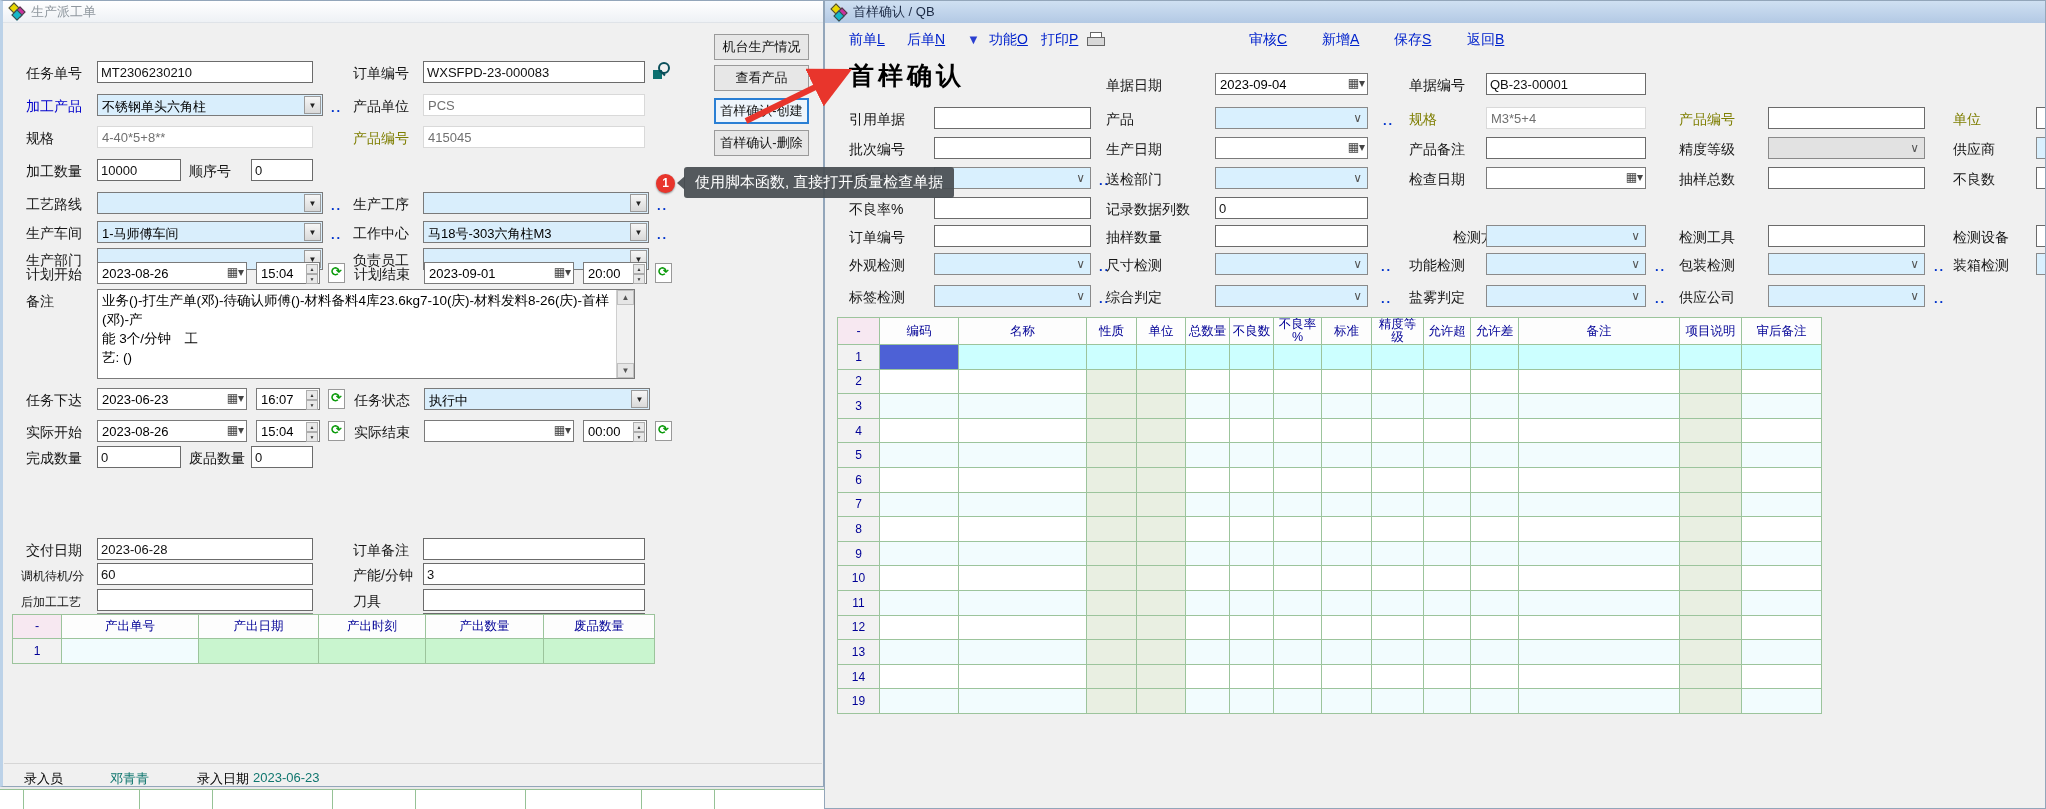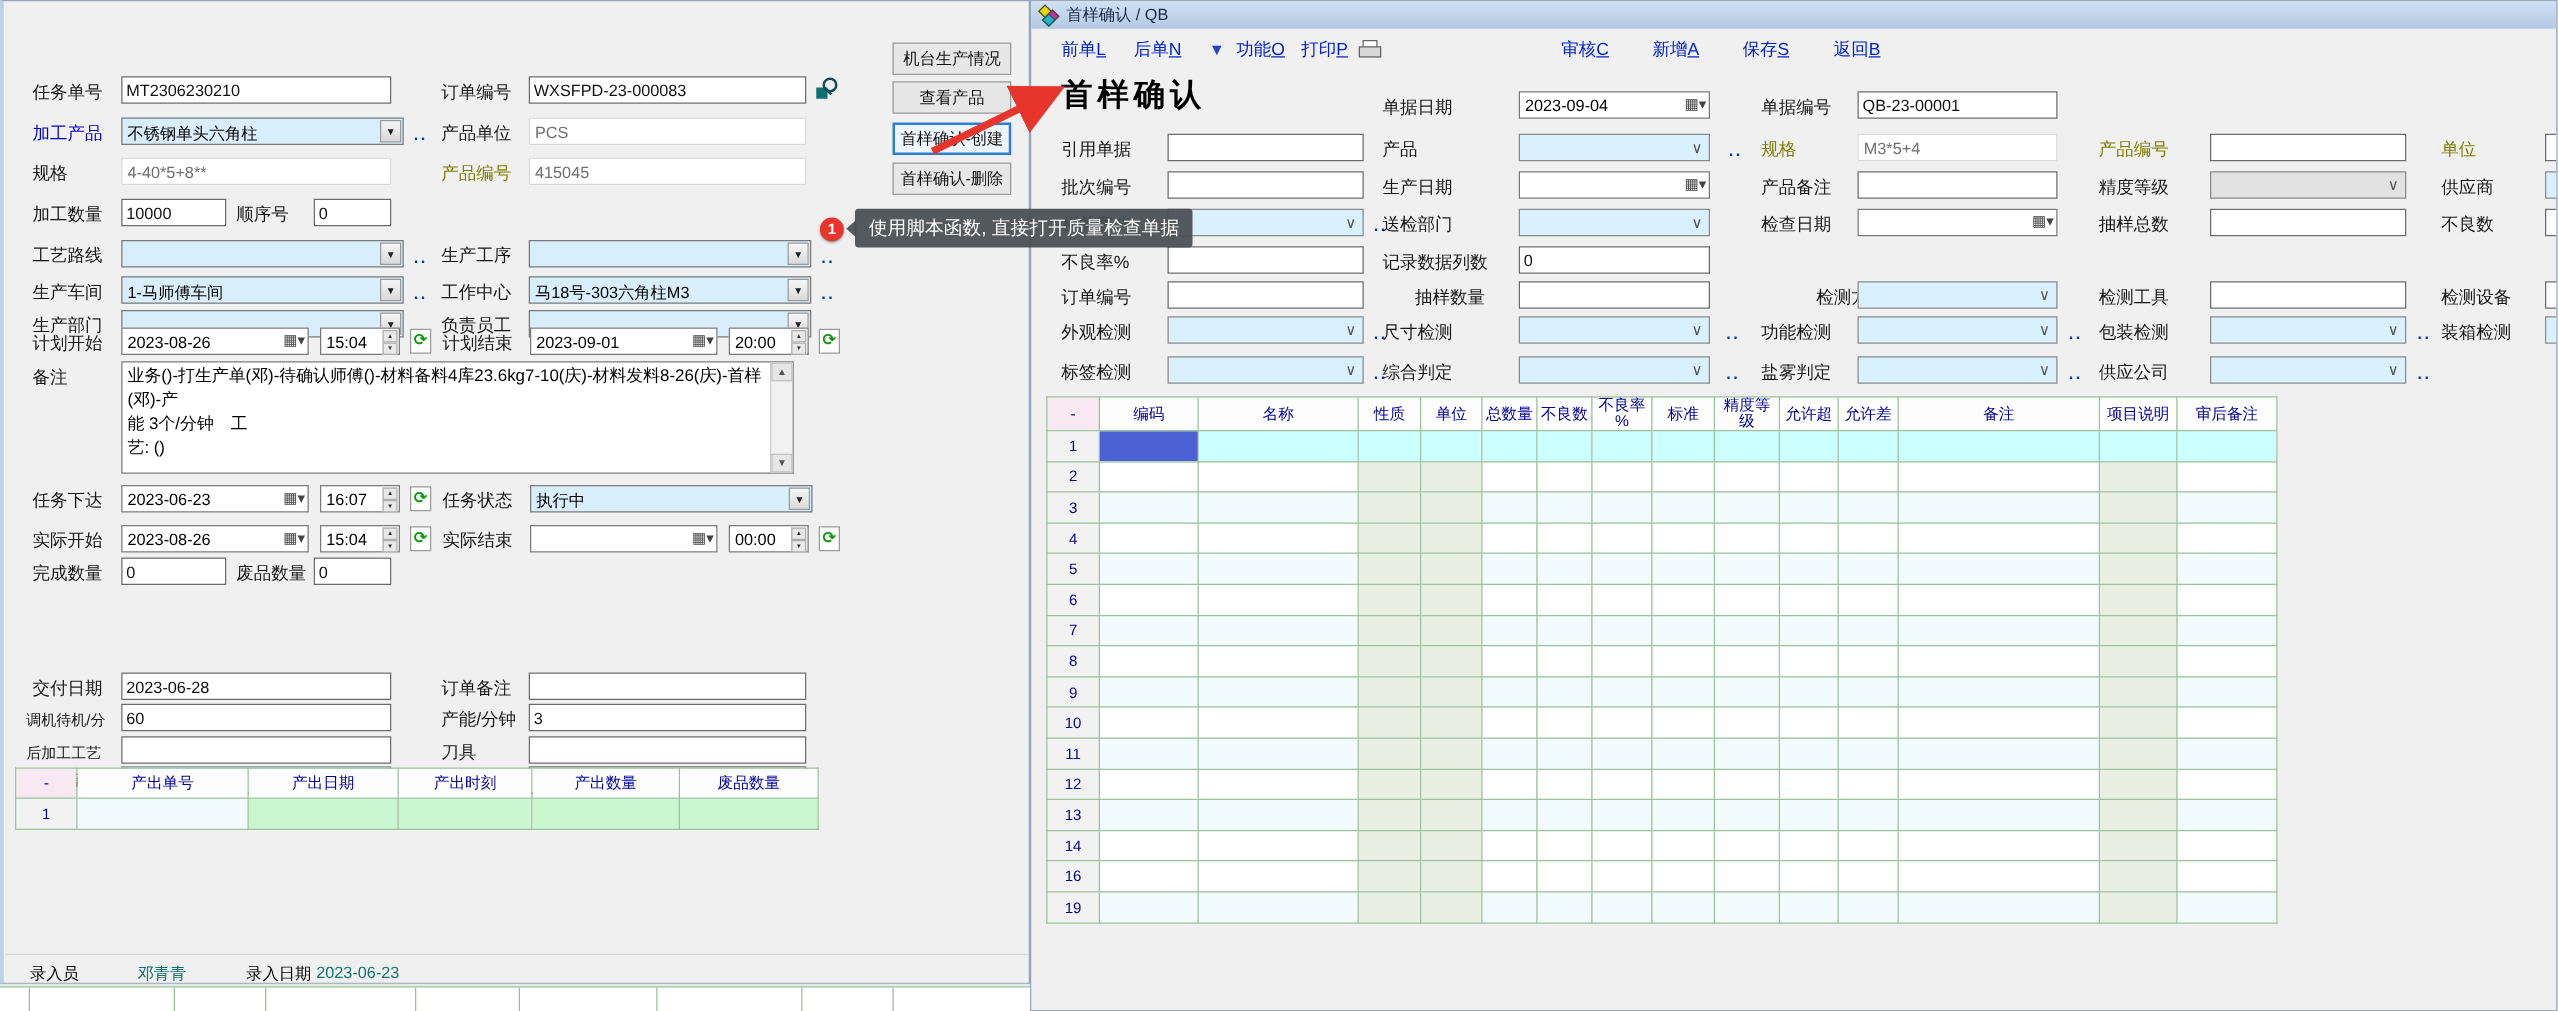--- a/index.html
+++ b/index.html
@@ -63,20 +63,28 @@
   .strip i{position:absolute;top:0;bottom:0;width:1px;background:#96c296}
   .badge{position:absolute;width:19px;height:19px;border-radius:50%;background:#e8352c;color:#fff;font-size:12px;font-weight:bold;text-align:center;line-height:19px;box-shadow:0 1px 2px rgba(0,0,0,.45);z-index:50}
   .tip{position:absolute;background:rgba(72,77,82,.93);color:#fff;font-size:15px;padding:6px 11px;border-radius:3px;white-space:nowrap;z-index:50}
   .tip:before{content:"";position:absolute;left:-7px;top:9px;border:7px solid transparent;border-right:8px solid rgba(72,77,82,.93);border-left:0}
   #arrow{position:absolute;left:0;top:0;z-index:60;pointer-events:none}
 </style>
 </head>
 <body>
 
 <div class="win" id="win-left" style="left:0;top:0;width:824px;height:787px;border-left:3px solid #bcd2e8;">
+  <div class="tbar lt">
+    <span class="dico">
+        <i class="y"></i>
+        <i class="m"></i>
+        <i class="c"></i>
+      </span>
+    <span>生产派工单</span>
+  </div>
   <div id="left-form" style="position:absolute;left:0;top:22px;right:0;bottom:0;">
       <span class="lbl" style="left: 23px; top: 42px;">任务单号</span>
       <input class="txt" value="MT2306230210" style="left: 94px; top: 38px; width: 216px; height: 22px;">
       <span class="lbl" style="left: 350px; top: 42px;">订单编号</span>
       <input class="txt" value="WXSFPD-23-000083" style="left: 420px; top: 38px; width: 222px; height: 22px;">
       <span class="srch" style="left: 650px; top: 39px;">
         <i class="sq" style="position: absolute; left: 0px; bottom: 1px; width: 9px; height: 9px; background: rgb(13, 112, 112);"></i>
         <i class="cir" style="position: absolute; right: 2px; top: 0px; width: 8px; height: 8px; border: 2px solid rgb(10, 79, 90); border-radius: 50%;"></i>
         <i class="hnd" style="position: absolute; left: 6px; top: 10px; width: 7px; height: 2px; background: rgb(10, 79, 90); transform: rotate(45deg);"></i>
       </span>
@@ -373,21 +381,21 @@
       <span class="lbl" style="left: 854px; top: 170px;">抽样总数</span>
       <input class="txt" value="" style="left: 943px; top: 166px; width: 157px; height: 22px;">
       <span class="lbl" style="left: 1128px; top: 170px;">不良数</span>
       <input class="txt" value="" style="left: 1211px; top: 166px; width: 80px; height: 22px;">
       <span class="lbl" style="left: 24px; top: 200px;">不良率%</span>
       <input class="txt" value="" style="left: 109px; top: 196px; width: 157px; height: 22px;">
       <span class="lbl" style="left: 281px; top: 200px;">记录数据列数</span>
       <input class="txt" value="0" style="left: 390px; top: 196px; width: 153px; height: 22px;">
       <span class="lbl" style="left: 24px; top: 228px;">订单编号</span>
       <input class="txt" value="" style="left: 109px; top: 224px; width: 157px; height: 22px;">
-      <span class="lbl" style="left: 281px; top: 228px; margin-left: 26px;">抽样数量</span>
+      <span class="lbl" style="left: 281px; top: 228px;">抽样数量</span>
       <input class="txt" value="" style="left: 390px; top: 224px; width: 153px; height: 22px;">
       <span class="lbl" style="left: 584px; top: 228px; margin-left: 44px;">检测方法</span>
       <div class="cbf" style="left: 661px; top: 224px; width: 160px; height: 22px;">
         <span class="v"></span>
         <span class="ch">∨</span>
       </div>
       <span class="lbl" style="left: 854px; top: 228px;">检测工具</span>
       <input class="txt" value="" style="left: 943px; top: 224px; width: 157px; height: 22px;">
       <span class="lbl" style="left: 1128px; top: 228px;">检测设备</span>
       <input class="txt" value="" style="left: 1211px; top: 224px; width: 80px; height: 22px;">
@@ -716,37 +724,20 @@
             <td></td>
             <td></td>
             <td></td>
             <td></td>
             <td></td>
             <td></td>
             <td class="tint"></td>
             <td></td>
           </tr>
           <tr style="height: 24.6px;">
-            <td class="rh">16</td>
-            <td></td>
-            <td></td>
-            <td class="tint"></td>
-            <td class="tint"></td>
-            <td></td>
-            <td></td>
-            <td></td>
-            <td></td>
-            <td></td>
-            <td></td>
-            <td></td>
-            <td></td>
-            <td class="tint"></td>
-            <td></td>
-          </tr>
-          <tr style="height: 24.6px;">
             <td class="rh">19</td>
             <td class="az"></td>
             <td class="az"></td>
             <td class="tint"></td>
             <td class="tint"></td>
             <td class="az"></td>
             <td class="az"></td>
             <td class="az"></td>
             <td class="az"></td>
             <td class="az"></td>

